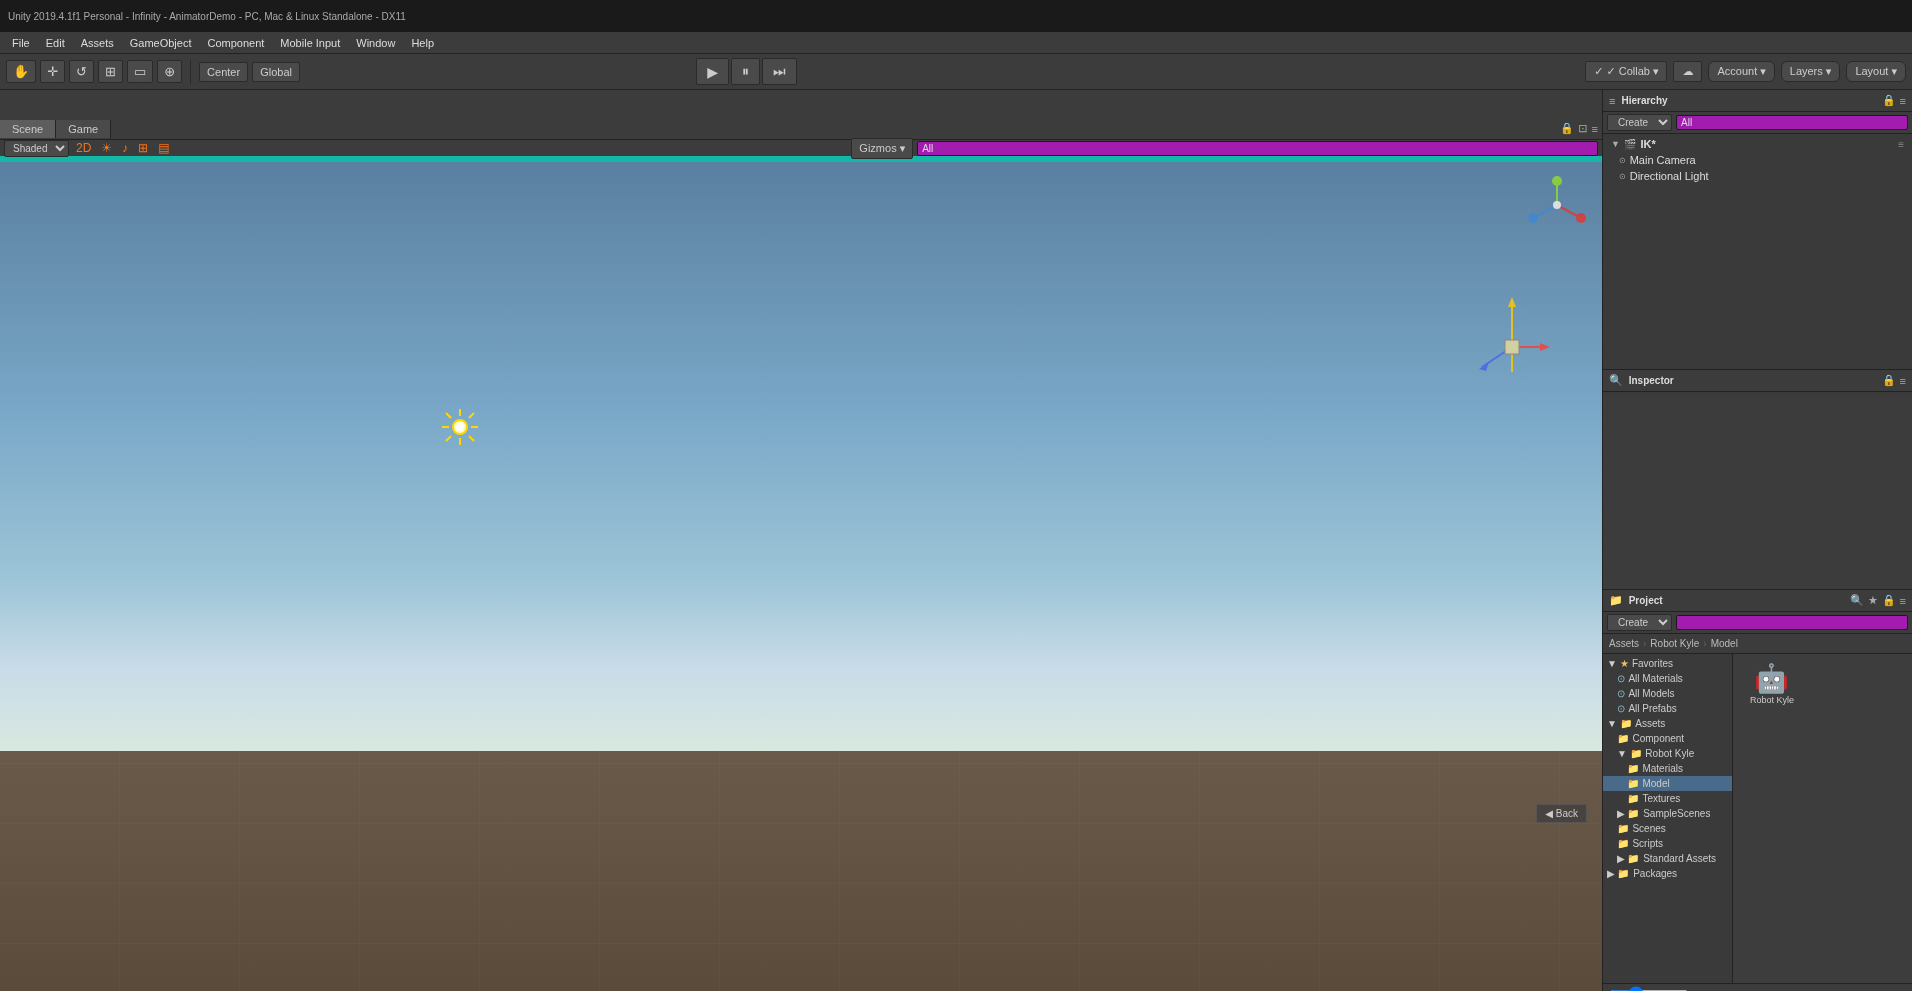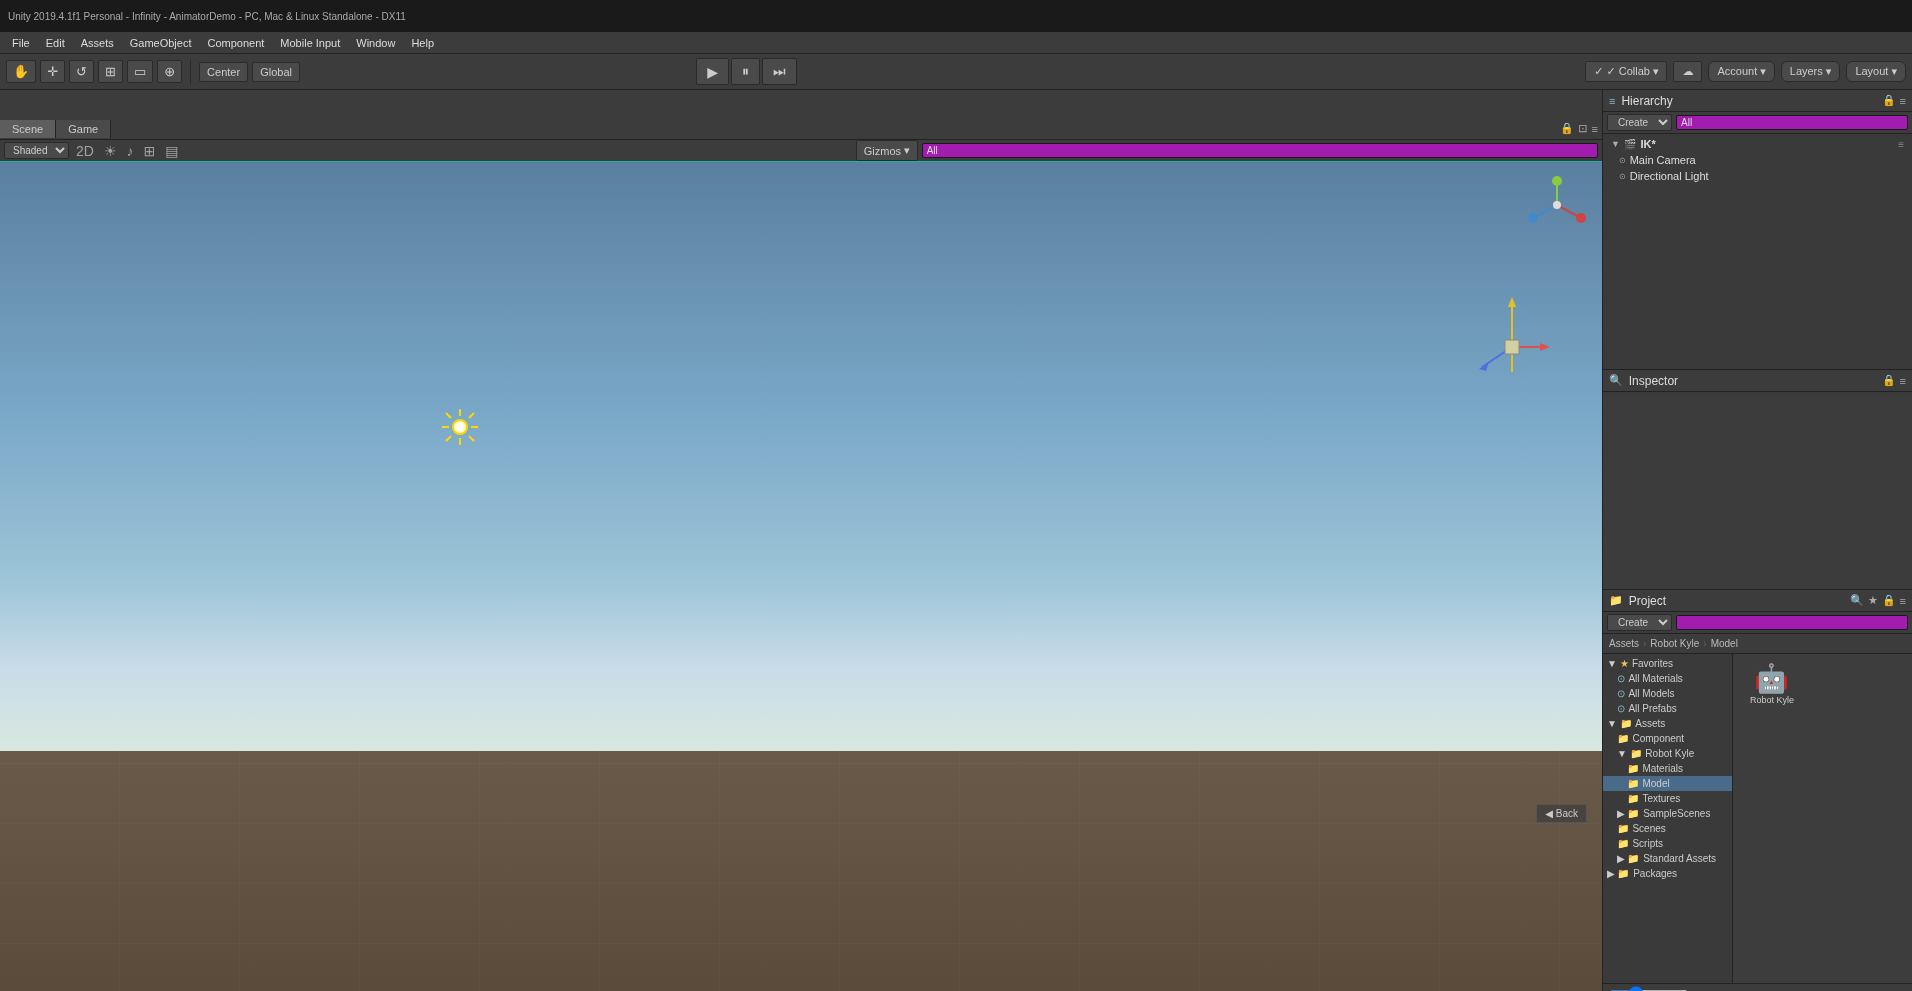--- a/index.html
+++ b/index.html
@@ -150,37 +150,37 @@
     }
 
     
     .scene-toolbar {
       height: 22px;
       background: #3c3c3c;
       display: flex;
       align-items: center;
       padding: 0 4px;
       gap: 4px;
-      border-bottom: 1px solid #14b8a6;
+      border-bottom: 6px solid #14b8a6;
     }
     .scene-dropdown {
       background: #4a4a4a;
       border: 1px solid #2a2a2a;
       color: #ccc;
       padding: 1px 4px;
       font-size: 10px;
       cursor: pointer;
       border-radius: 2px;
     }
     .scene-icon-btn {
       background: none;
       border: none;
-      color: #a3a3a3;
-      cursor: pointer;
-      font-size: 14px;
+      color: #f97316;
+      cursor: pointer;
+      font-size: 12px;
       padding: 0 3px;
     }
 
     
     #viewport {
       flex: 1;
       position: relative;
       overflow: hidden;
       background: linear-gradient(180deg, #5a7fa0 0%, #7aa8c8 30%, #9ec5d8 50%, #c8dce8 60%, #d8e8e0 70%, #6a5a4a 70%, #5a4a3a 100%);
     }
@@ -236,23 +236,23 @@
     }
 
     
     #hierarchy-panel {
       height: 280px;
       display: flex;
       flex-direction: column;
       border-bottom: 1px solid #222;
     }
     .panel-title {
-      font-size: 12px;
+      font-size: 10px;
       color: #ddd;
-      font-weight: normal;
+      font-weight: bold;
       text-align: right;
     }
     .panel-ctrl {
       margin-left: auto;
       display: flex; gap: 4px;
     }
     .panel-btn { background: none; border: none; color: #aaa; cursor: pointer; font-size: 11px; }
 
     .panel-toolbar {
       height: 22px;

